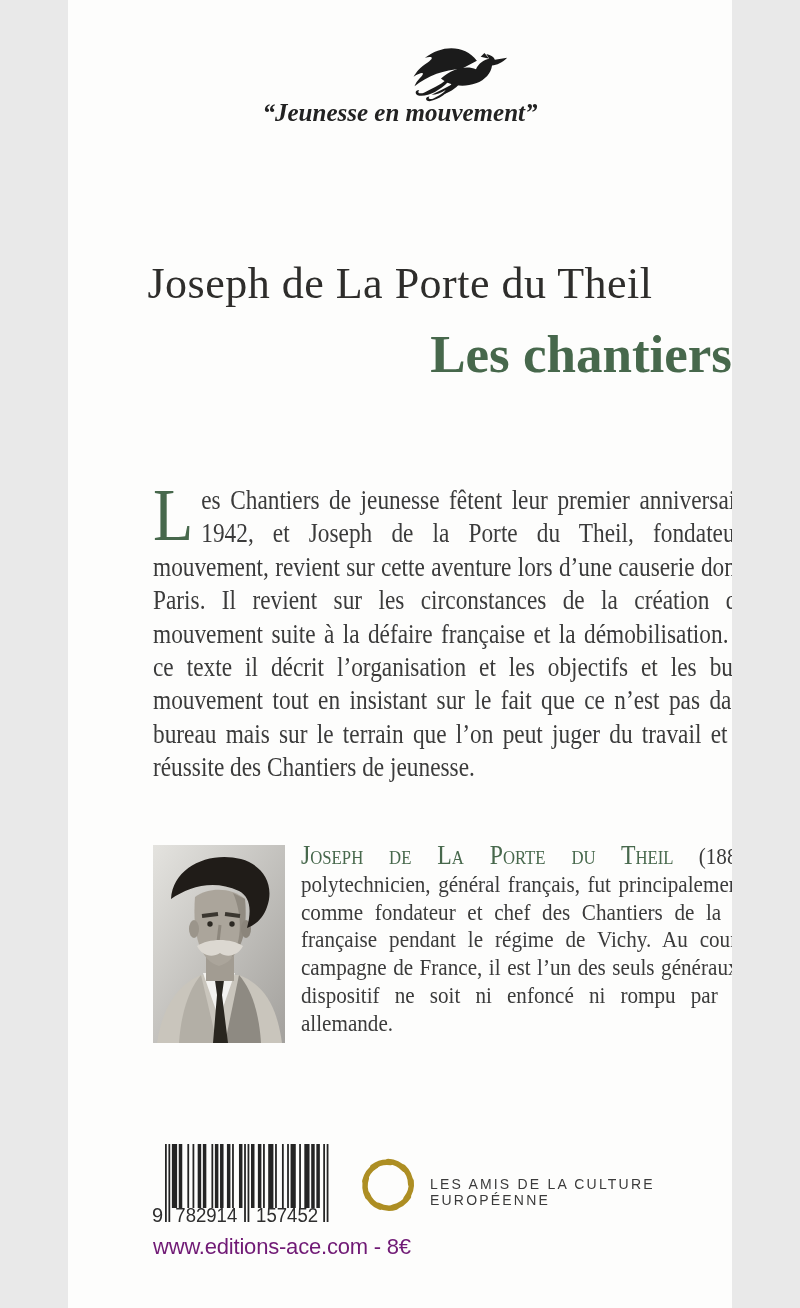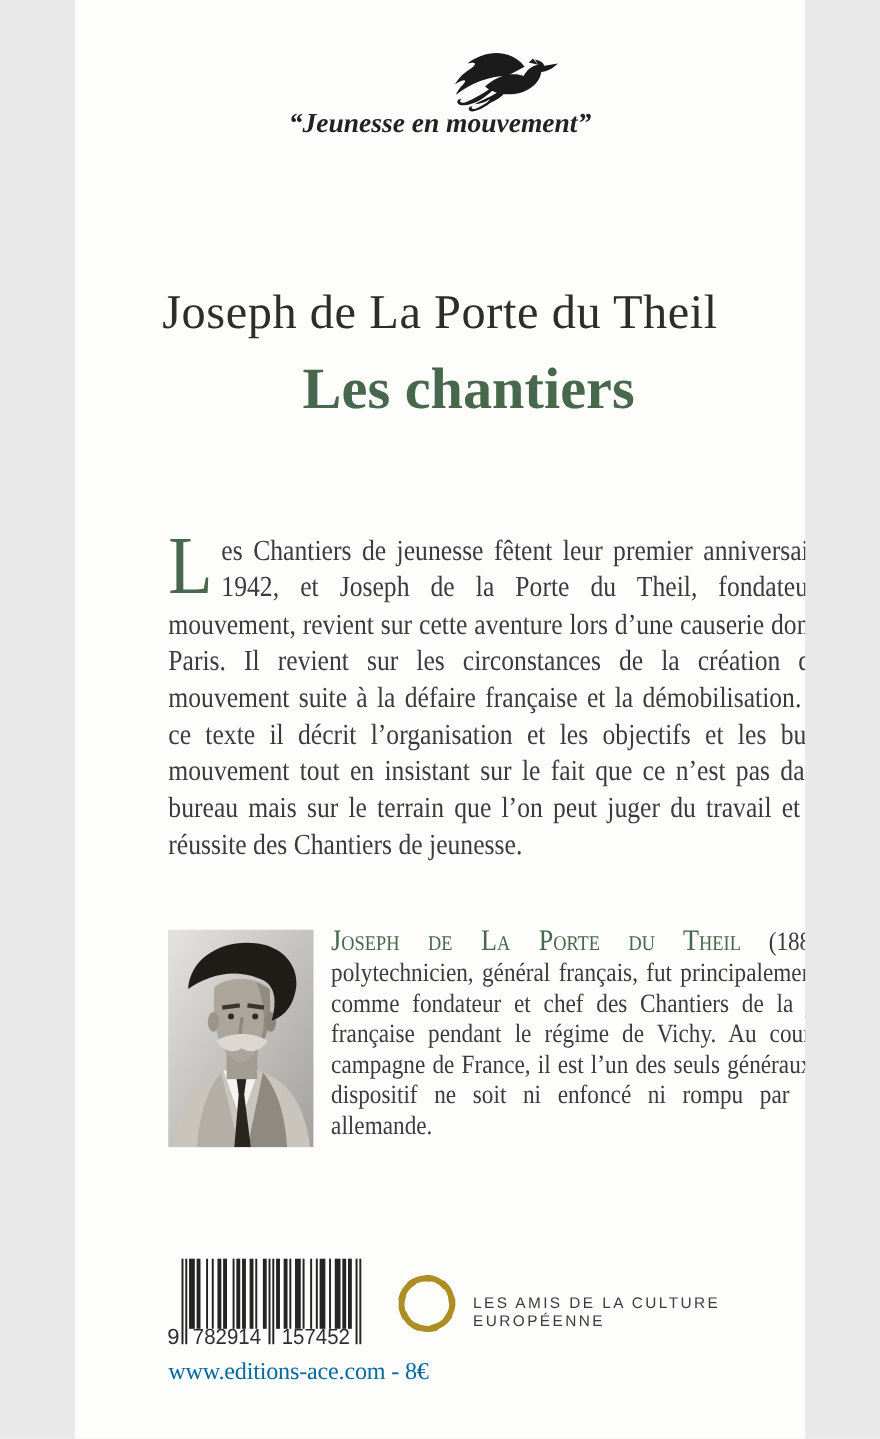--- a/index.html
+++ b/index.html
@@ -21,24 +21,23 @@
     color:#222;
   }
   
   .author{
     position:absolute;left:0;top:258px;width:100%;
     text-align:center;font-size:44px;color:#2e2d2b;
     letter-spacing:.5px;
   }
   .title{
     position:absolute;left:0;top:330px;width:100%;
-    margin:0;text-align:center;
+    margin:0;text-align:right;
     font-size:53px;line-height:49px;font-weight:bold;
     color:#47684c;
-    padding-left:26px;
   }
   
   .synopsis{
     position:absolute;left:85px;top:484px;width:718px;
     transform:scaleX(.88);transform-origin:left top;
     margin:0;
     font-size:26.5px;line-height:33.4px;
     text-align:justify;color:#3b3b3b;
   }
   .dropcap{
@@ -65,23 +64,23 @@
   .barcode{position:absolute;left:82px;top:1144px;width:182px;height:90px;}
   .swirl{position:absolute;left:291px;top:1156px;width:58px;height:58px;}
   .publisher-name{
     position:absolute;left:362px;top:1176px;
     font-family:"Liberation Sans", sans-serif;
     font-size:14px;letter-spacing:2.2px;
     color:#3b3b3b;
   }
   .website{
     position:absolute;left:85px;top:1234px;
-    font-family:Liberation Serif, serif;
+    font-family:Liberation Sans, sans-serif;
     font-size:22px;letter-spacing:-0.2px;
-    color:#0369a1;
+    color:#701a75;
   }
 </style>
 </head>
 <body>
 
 <div class="page">
 
   <div class="bird">
     <svg viewBox="0 0 110 66" width="104" height="64" aria-hidden="true">
       <g fill="#1b1b1b">

